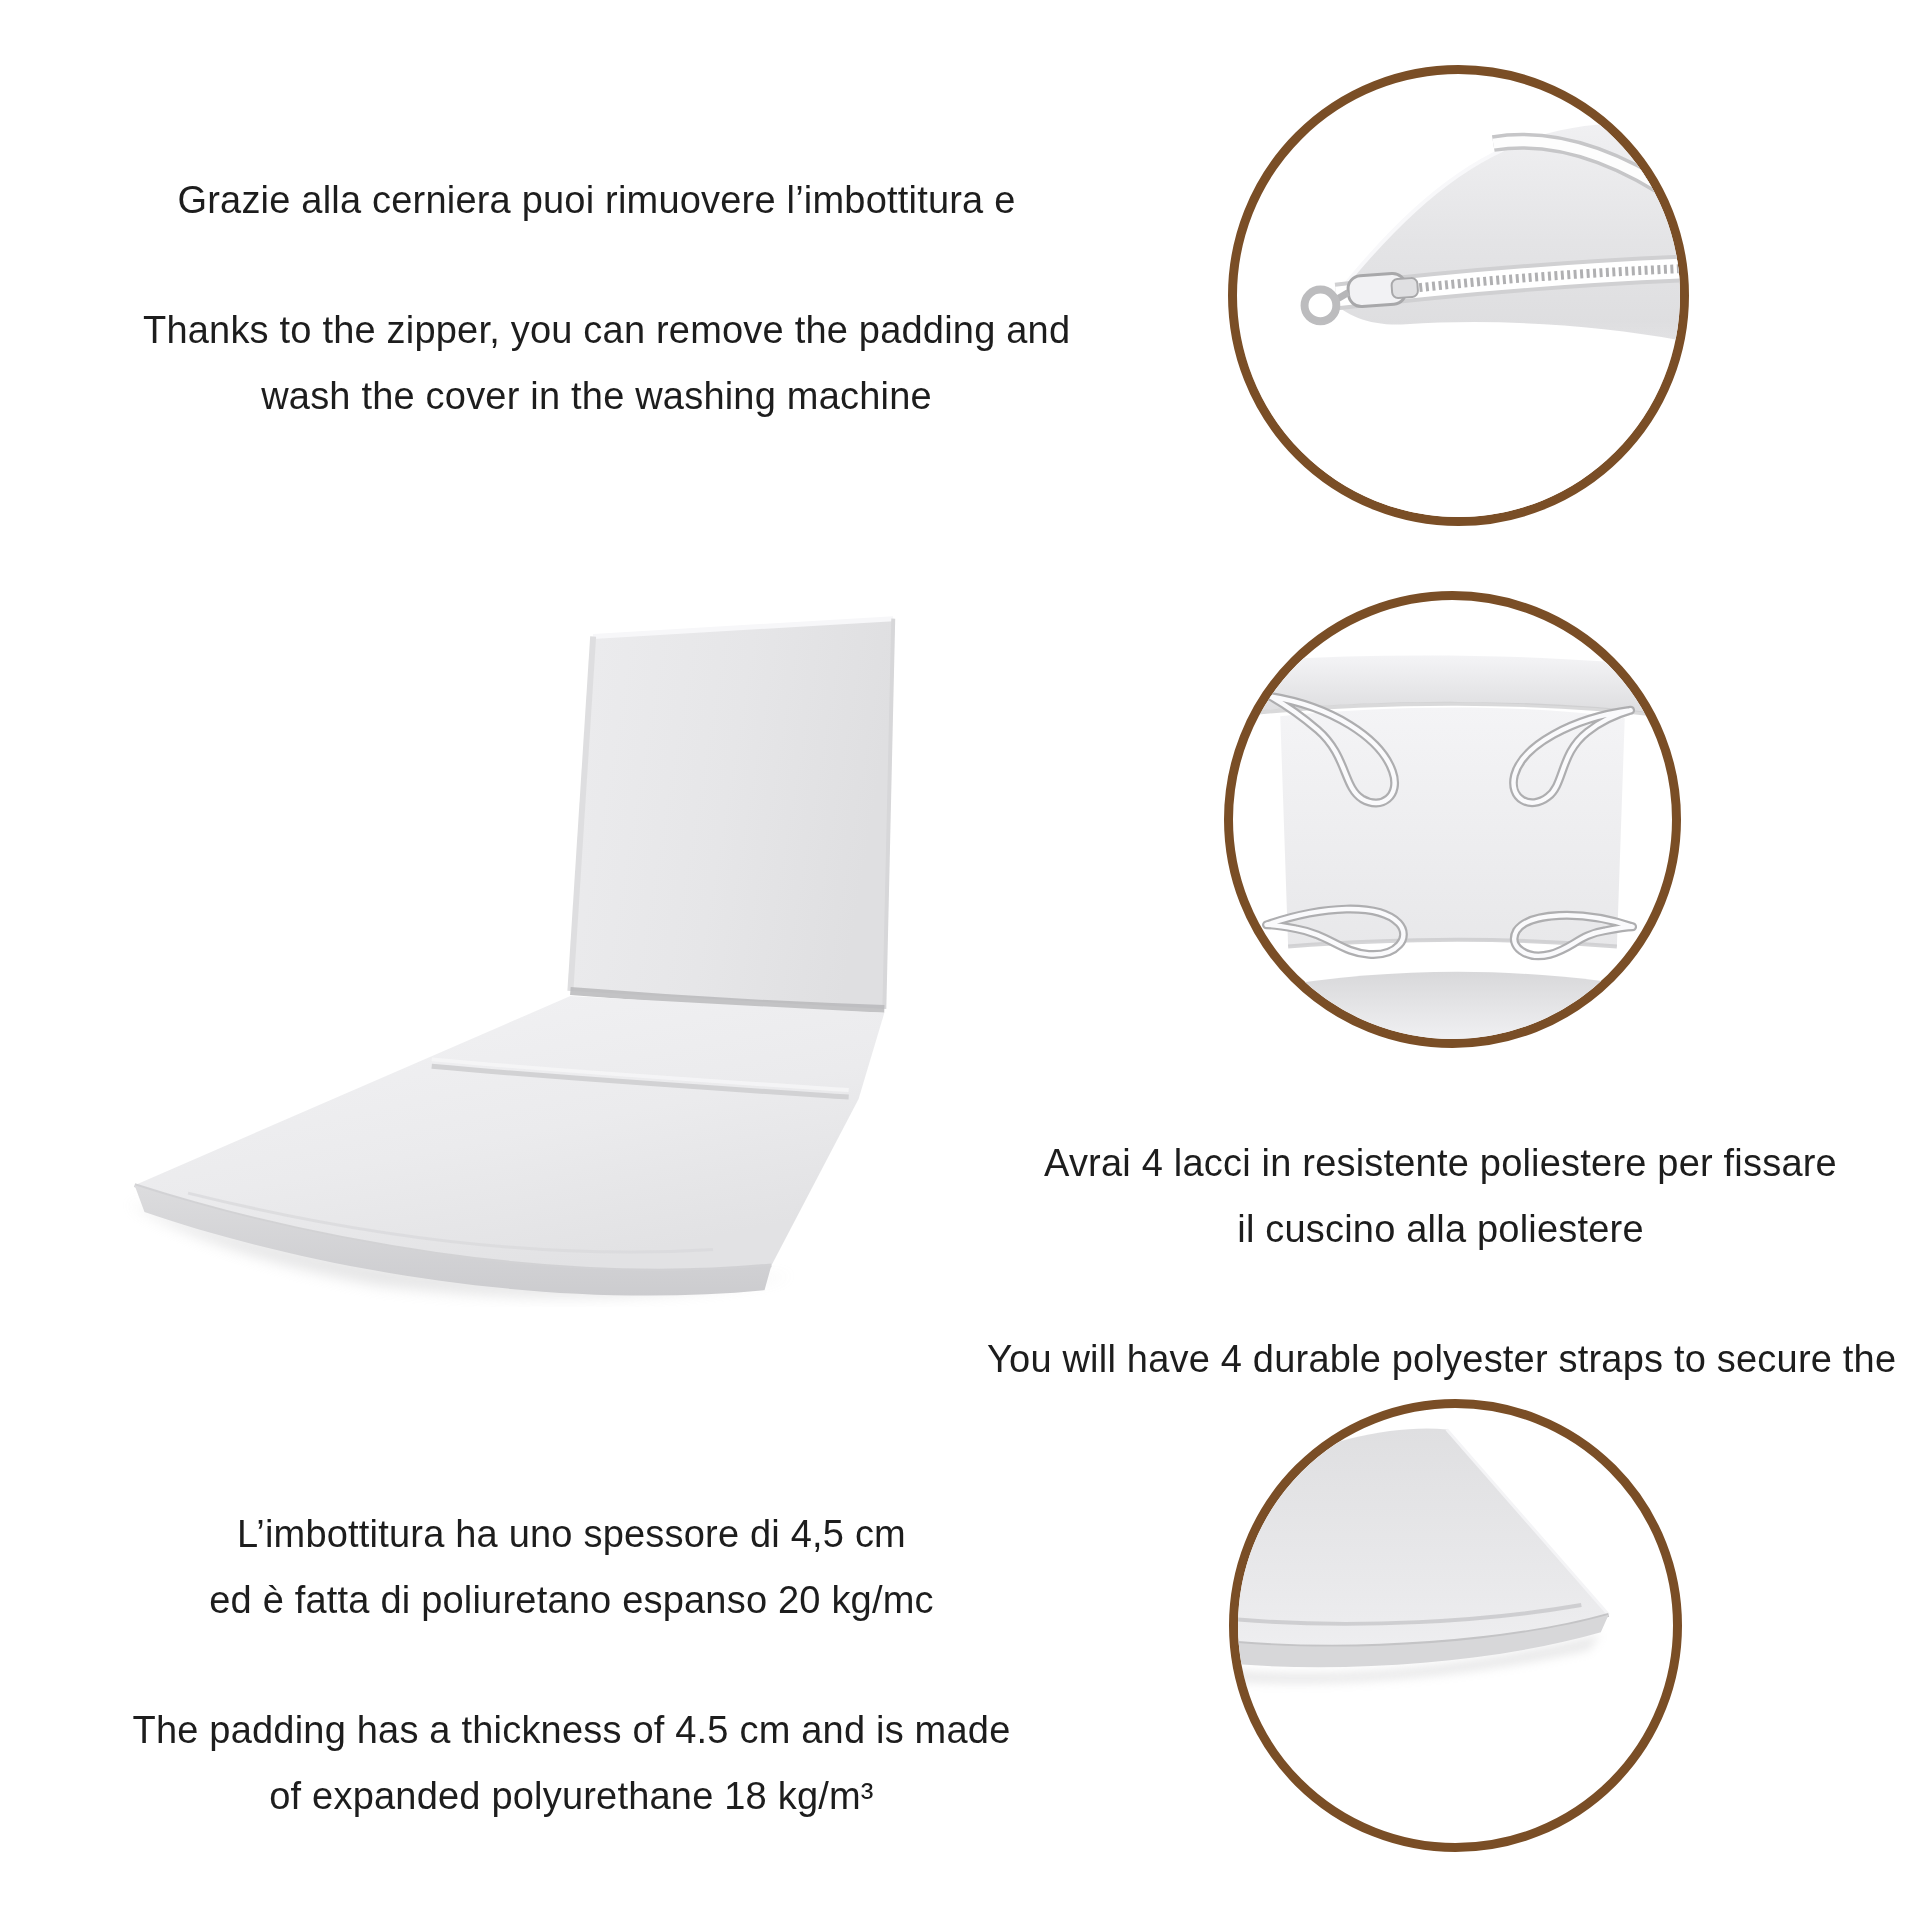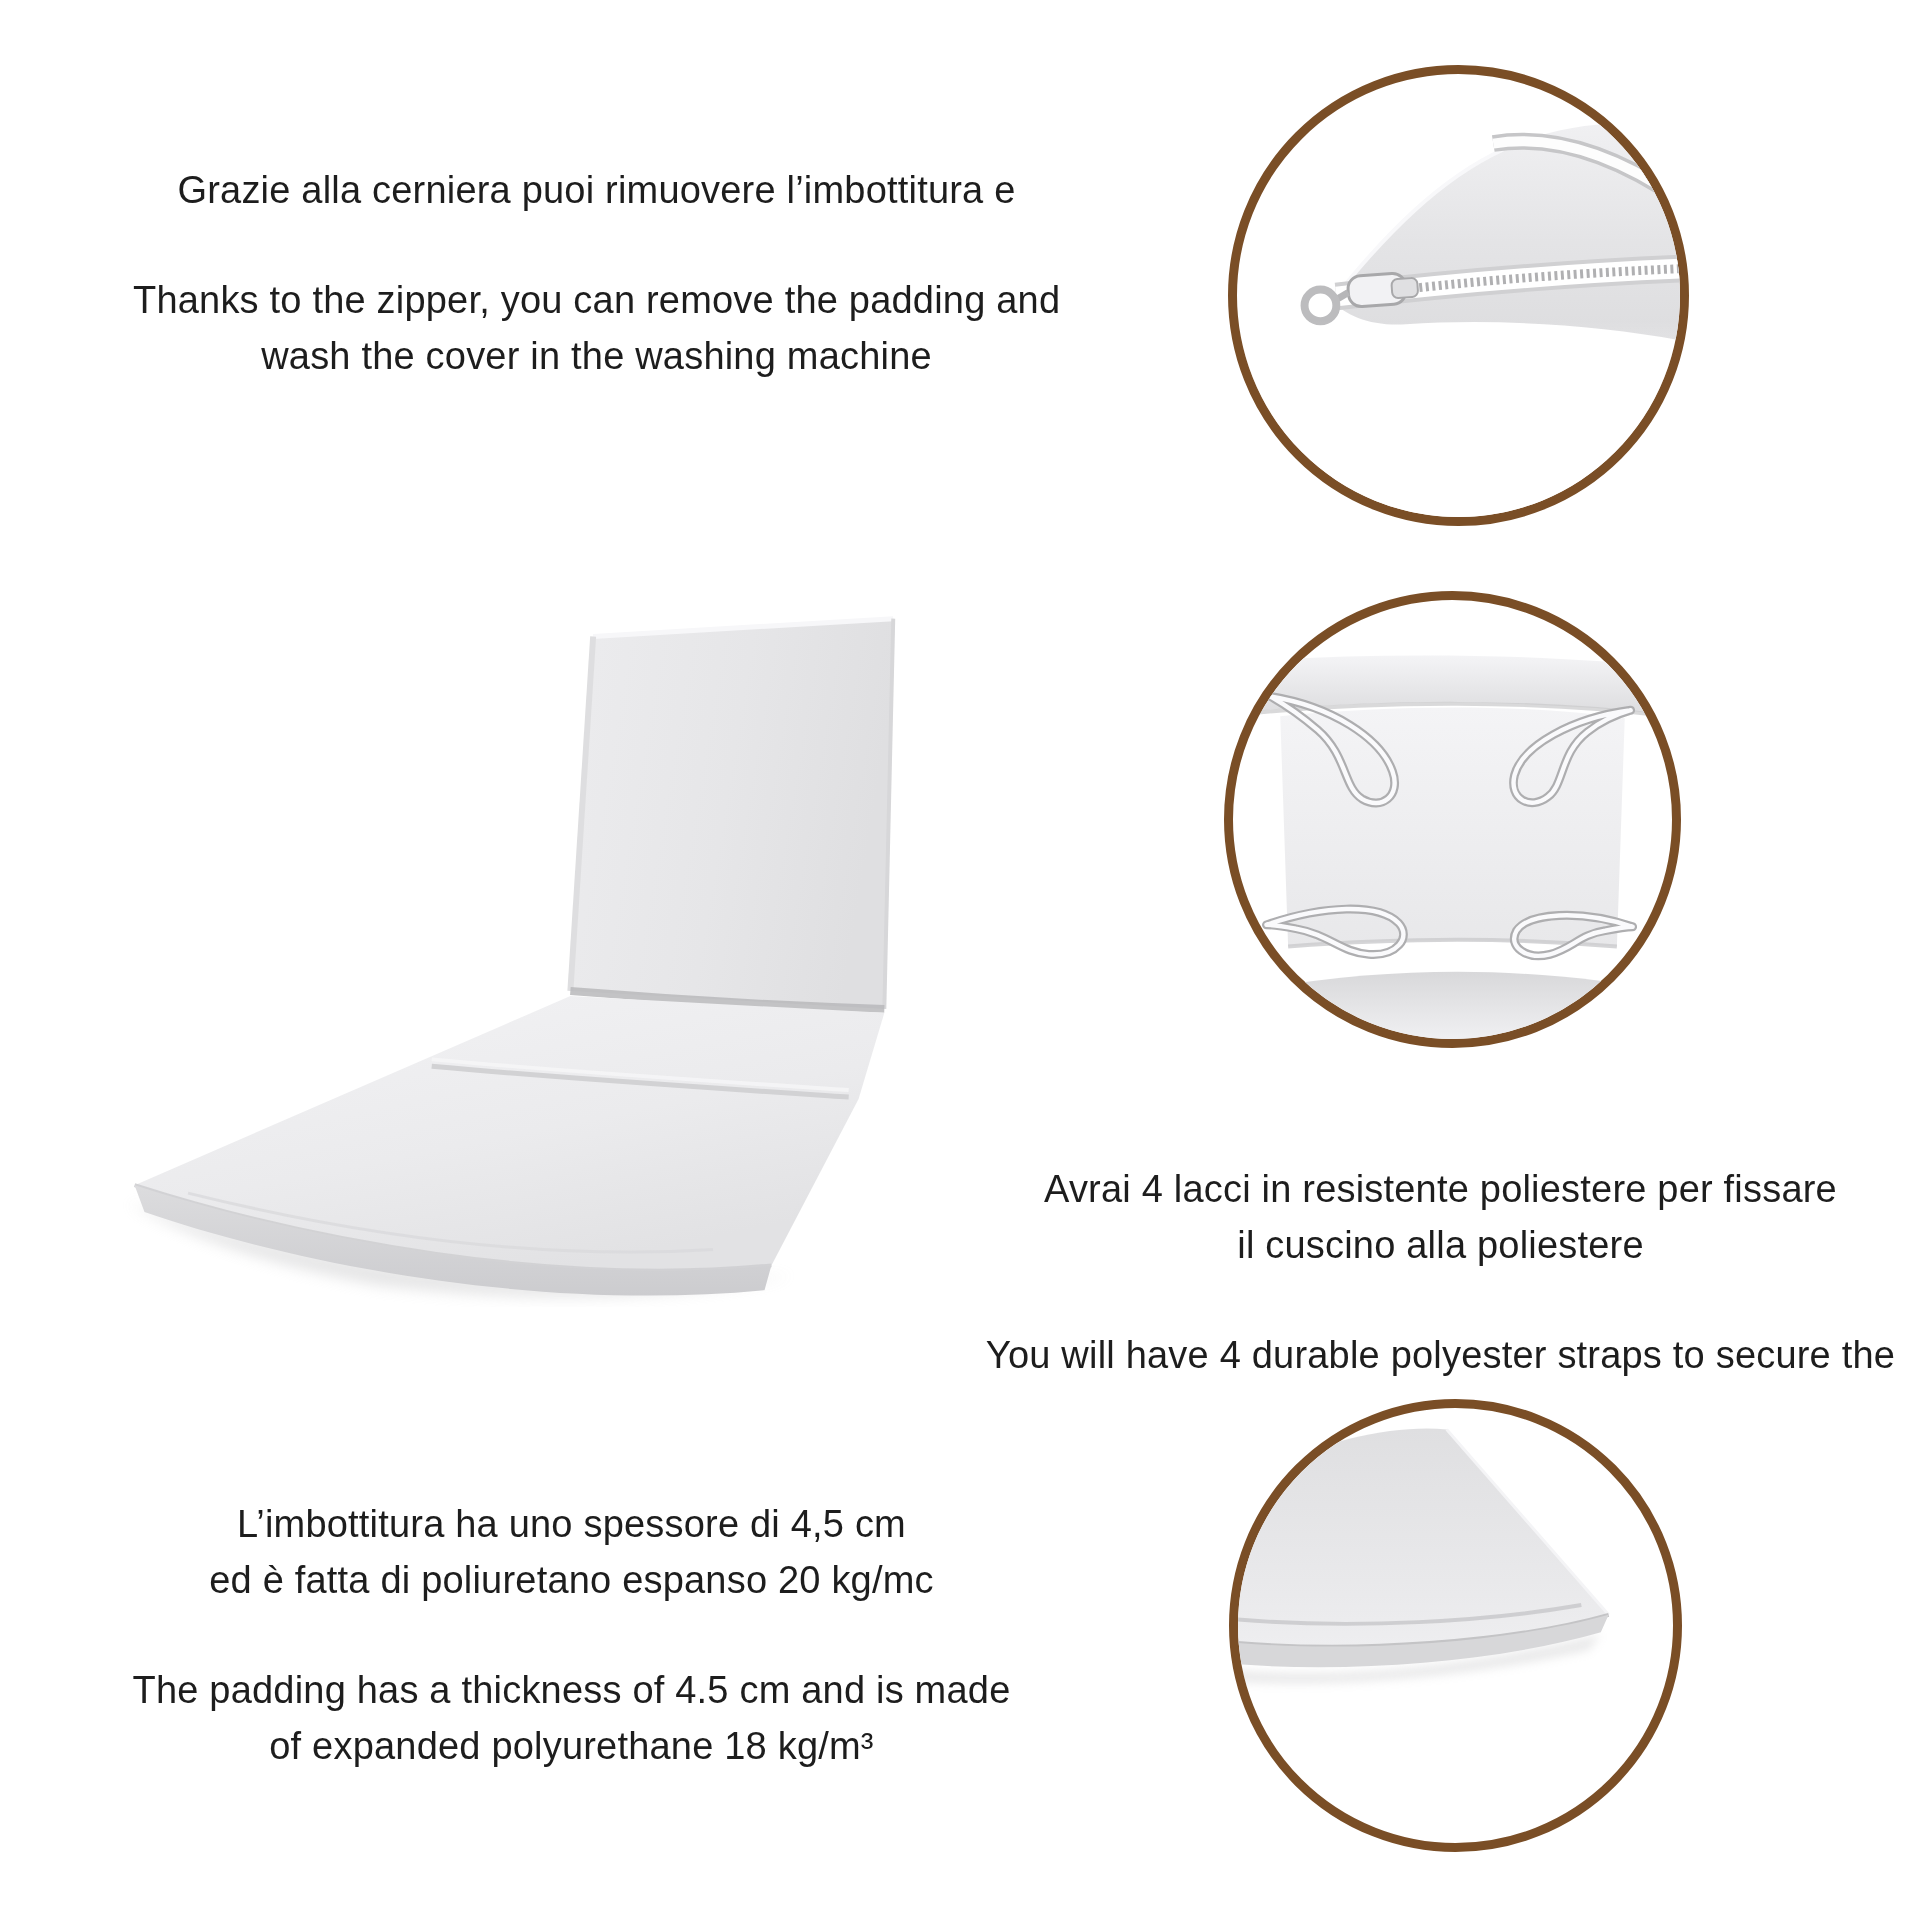--- a/index.html
+++ b/index.html
@@ -6,39 +6,39 @@
   .canvas{
     position:relative;
     width:1927px;height:1927px;
     background:#ffffff;
     font-family:"Liberation Sans", sans-serif;
     color:#1d1d1d;
     overflow:hidden;
   }
   .text-block{position:absolute;text-align:center;}
   .text-block .line{
-    margin:2px;
+    margin:12px;
     font-size:38px;
     line-height:54px;
     font-weight:400;
     letter-spacing:0.2px;
     white-space:nowrap;
   }
   .para-gap{height:52px;}
   .callout{
     position:absolute;
     box-sizing:border-box;
     border:9px solid #7a4e26;
     border-radius:50%;
     overflow:hidden;
     background:#ffffff;
   }
   .callout svg{display:block;width:100%;height:100%;}
   #text-block-zipper {left:131px; top:161px;  width:931px;}
-  #text-block-straps {left:975px; top:1160px; width:931px;text-align:center;}
+  #text-block-straps {left:975px; top:1124px; width:931px;text-align:center;}
   #text-block-padding{left:106px; top:1495px; width:931px;}
   #circle-zipper {left:1228px; top:65px;   width:461px; height:461px;}
   #circle-straps {left:1224px; top:591px;  width:457px; height:457px;}
   #circle-corner {left:1229px; top:1399px; width:453px; height:453px;}
   #main-photo{position:absolute; left:84px; top:584px; width:842px; height:723px;}
   .cord-outer{fill:none;stroke:#aeaeb0;stroke-width:9;stroke-linecap:round;}
   .cord-inner{fill:none;stroke:#fafafc;stroke-width:4.5;stroke-linecap:round;}
 </style>
 </head>
 <body>

